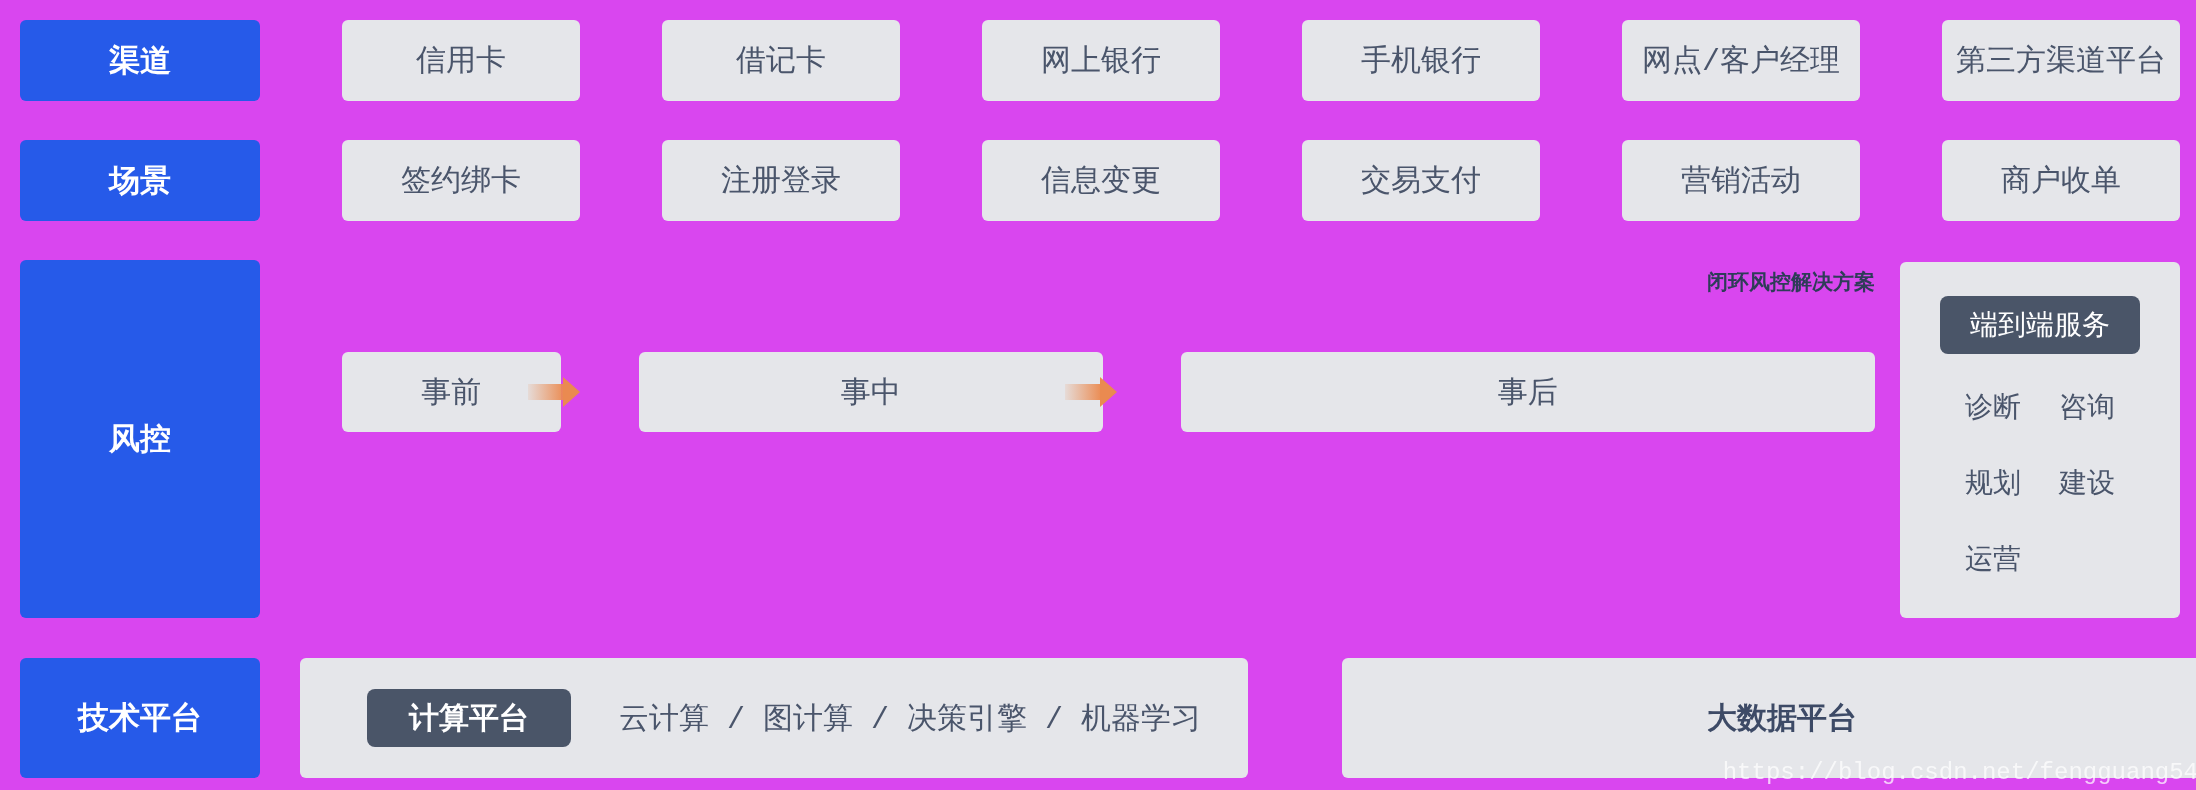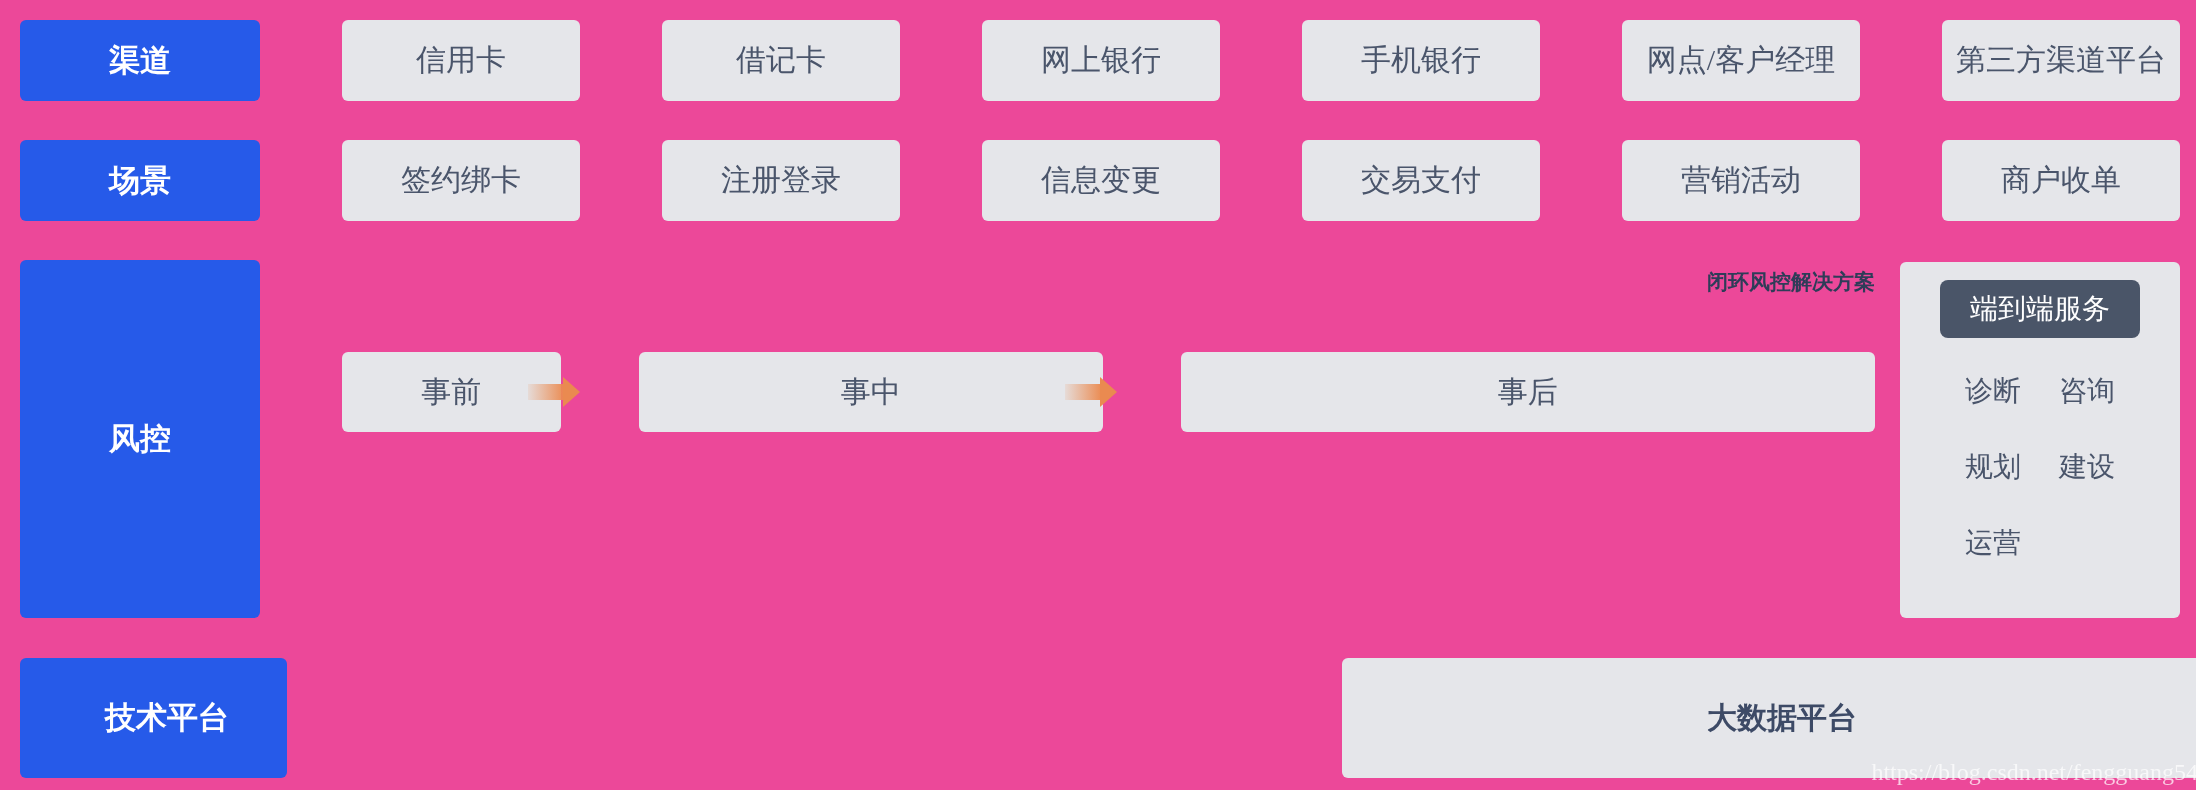--- a/index.html
+++ b/index.html
@@ -7,23 +7,23 @@
     --panel-gray:#E5E6EA;
     --dark-slate:#4A5568;
     --label-text:#4A556B;
     --title-text:#2E3C58;
     --arrow-orange:#EB8B51;
   }
   html,body{margin:0;padding:0;background:#ffffff;}
   .canvas{
     position:relative;
     width:2196px;height:790px;
-    background:#ec4899;
+    background:#d946ef;
     overflow:hidden;
-    font-family:Liberation Serif, serif;
+    font-family:Liberation Mono, monospace;
     color:var(--label-text);
   }
   
   .rail-box{
     position:absolute;left:20px;width:240px;
     background:var(--accent-blue);
     border-radius:6px;
     display:flex;align-items:center;justify-content:center;
     color:#ffffff;font-size:31px;font-weight:700;
     white-space:nowrap;
@@ -75,21 +75,21 @@
     white-space:nowrap;
   }
   .cap-container .dark-chip{width:205px;height:60px;}
   
   .service-panel{
     position:absolute;left:1900px;top:262px;width:280px;height:356px;
     background:var(--panel-gray);border-radius:6px;
     display:flex;flex-direction:column;align-items:center;
     box-sizing:border-box;
   }
-  .service-header{width:200px;height:58px;margin-top:18px;font-size:28px;}
+  .service-header{width:200px;height:58px;margin-top:34px;font-size:28px;}
   .service-grid{
     margin-top:34px;
     display:grid;grid-template-columns:auto auto;
     column-gap:38px;row-gap:38px;
     justify-items:start;
     font-size:28px;color:var(--label-text);
   }
   
   .tech-compute{
     position:absolute;left:300px;top:658px;width:948px;height:120px;
@@ -110,21 +110,21 @@
   }
 </style>
 </head>
 <body>
 
 <div class="canvas">
 
   <div class="rail-box" style="top:20px;height:81px;">渠道</div>
   <div class="rail-box" style="top:140px;height:81px;">场景</div>
   <div class="rail-box" style="top:260px;height:358px;">风控</div>
-  <div class="rail-box" style="top:658px;height:120px;padding-left:27px;">技术平台</div>
+  <div class="rail-box" style="top:658px;height:120px;">技术平台</div>
 
   <div class="row row1">
     <div class="gray">信用卡</div>
     <div class="gray">借记卡</div>
     <div class="gray">网上银行</div>
     <div class="gray">手机银行</div>
     <div class="gray">网点/客户经理</div>
     <div class="gray">第三方渠道平台</div>
   </div>
 
@@ -171,17 +171,21 @@
     <div class="dark-chip service-header">端到端服务</div>
     <div class="service-grid">
       <span>诊断</span>
       <span>咨询</span>
       <span>规划</span>
       <span>建设</span>
       <span>运营</span>
     </div>
   </div>
 
+  <div class="tech-compute">
+    <div class="dark-chip compute-badge">计算平台</div>
+    <span class="compute-stack">云计算 / 图计算 / 决策引擎 / 机器学习</span>
+  </div>
   <div class="gray bigdata-box">大数据平台</div>
 
   <div class="watermark">https://blog.csdn.net/fengguang54</div>
 
 </div>
 
 </body></html>

